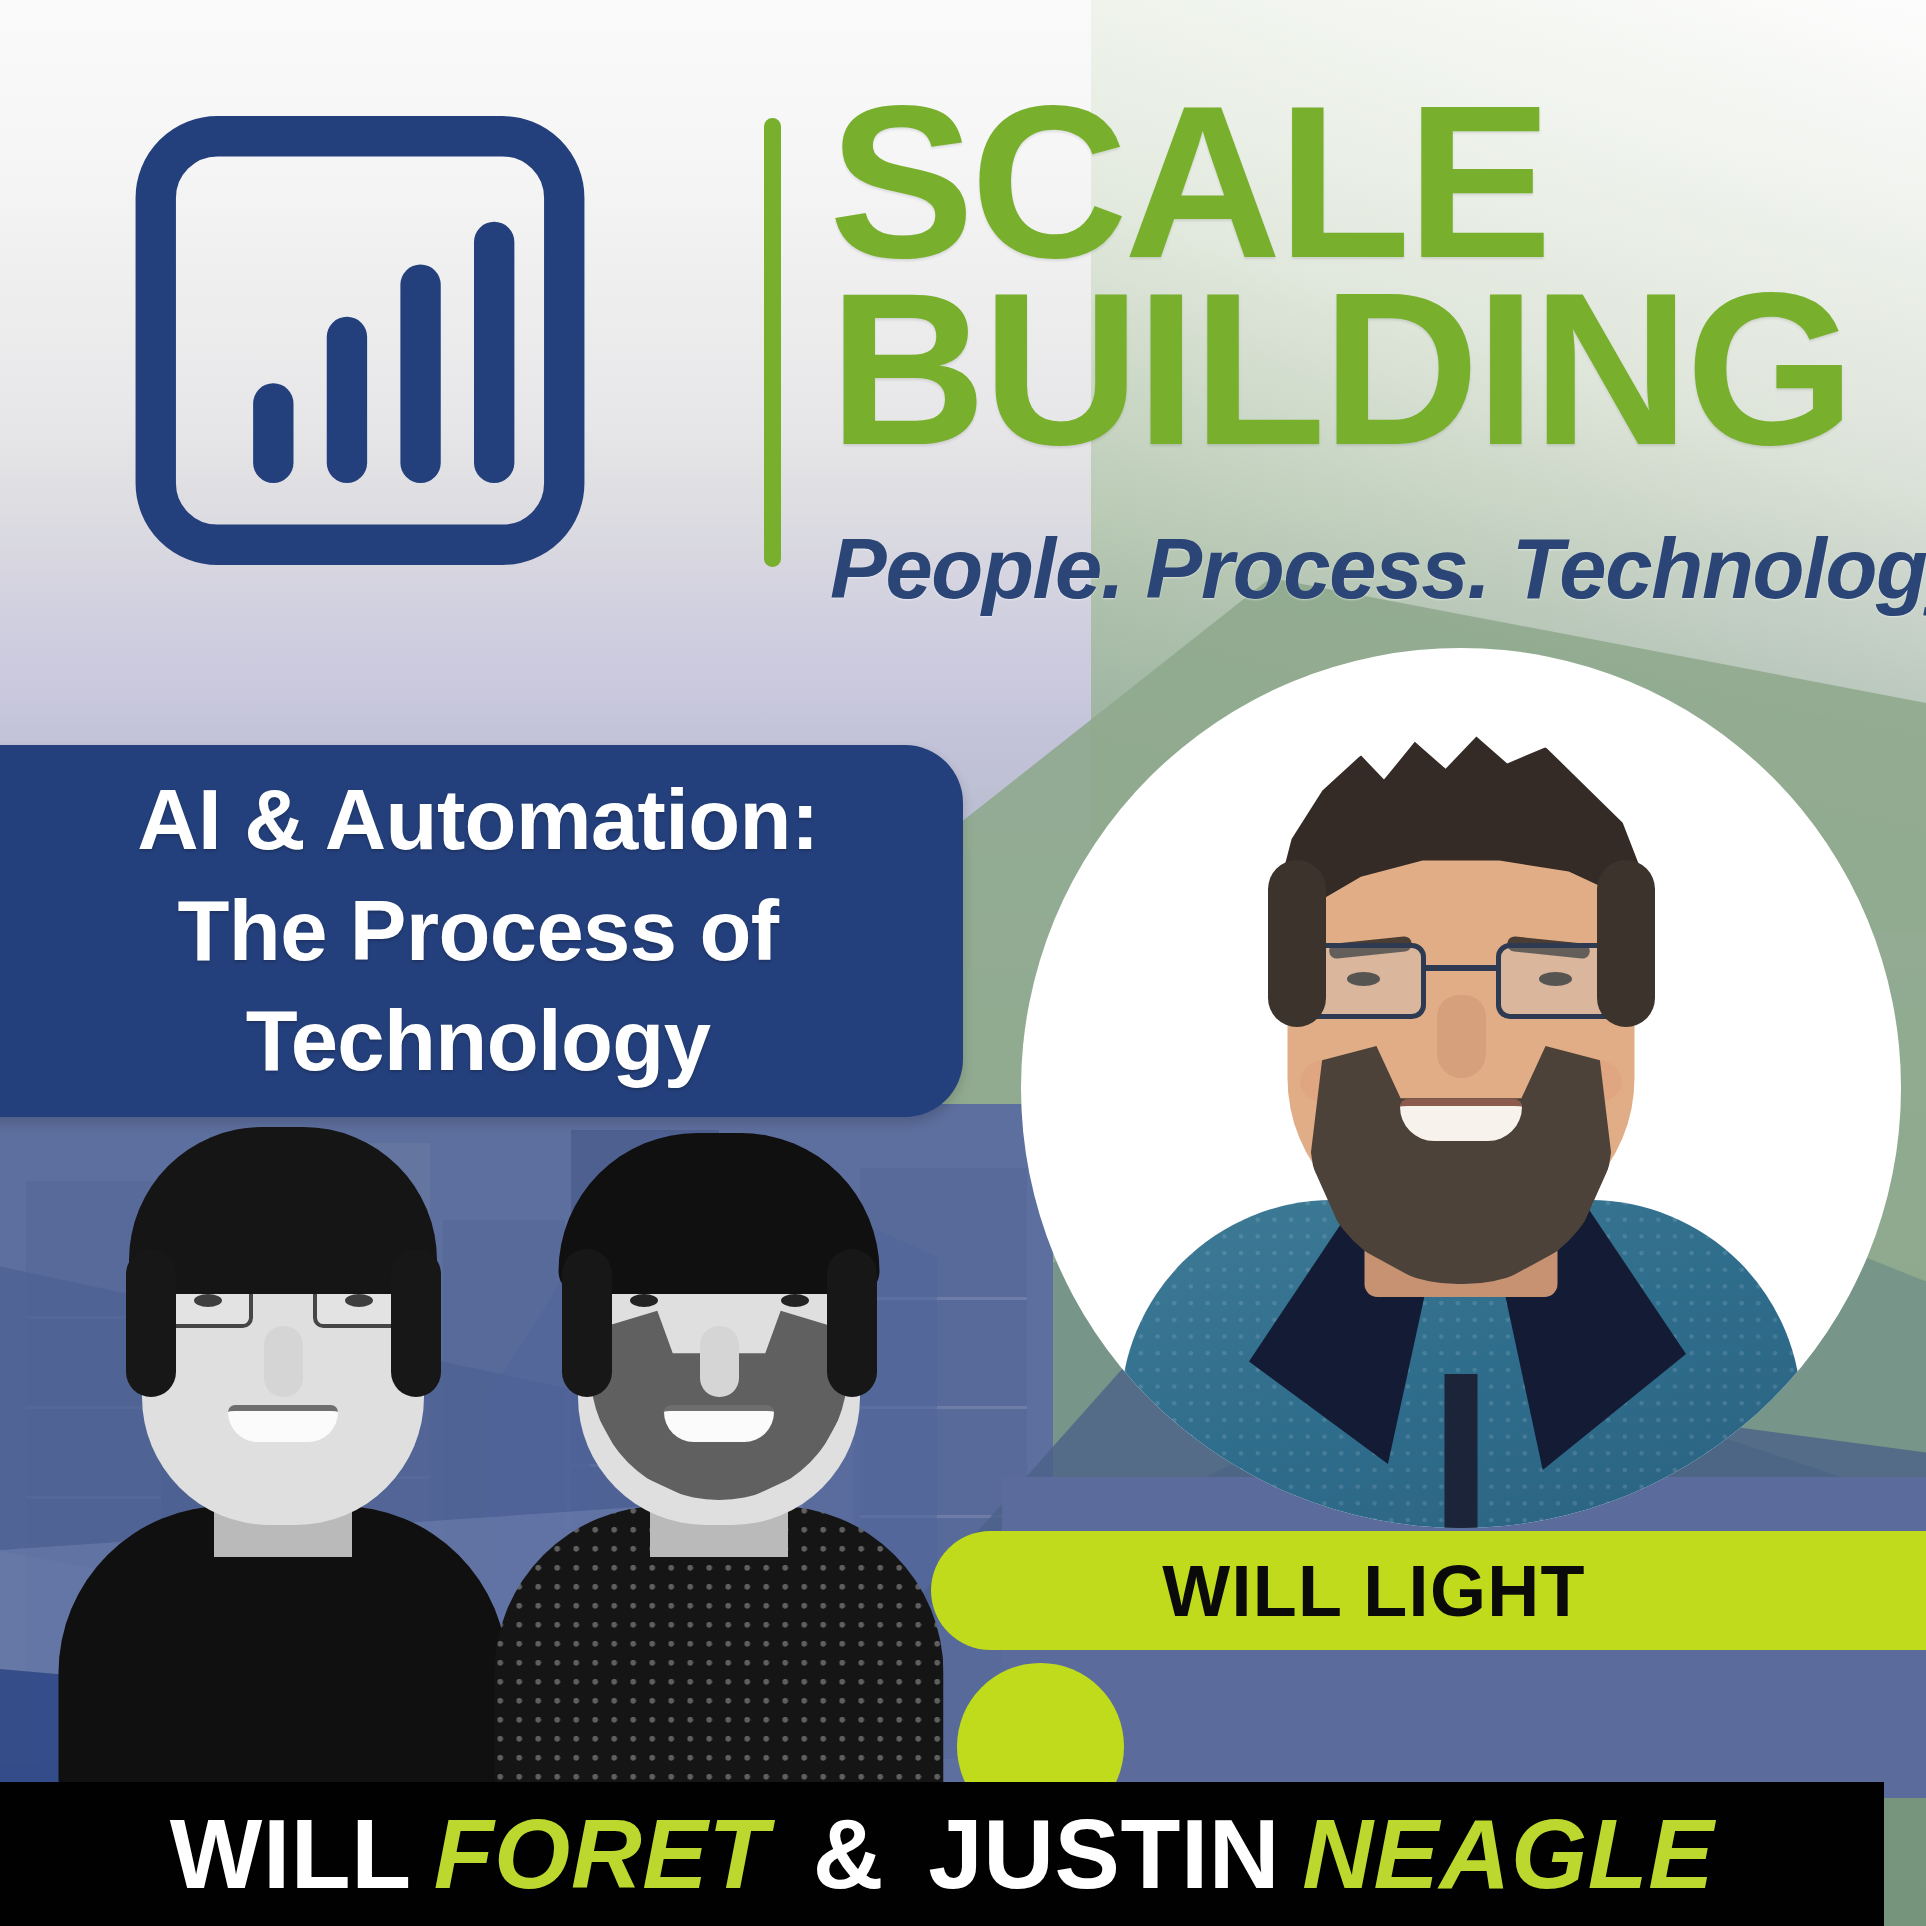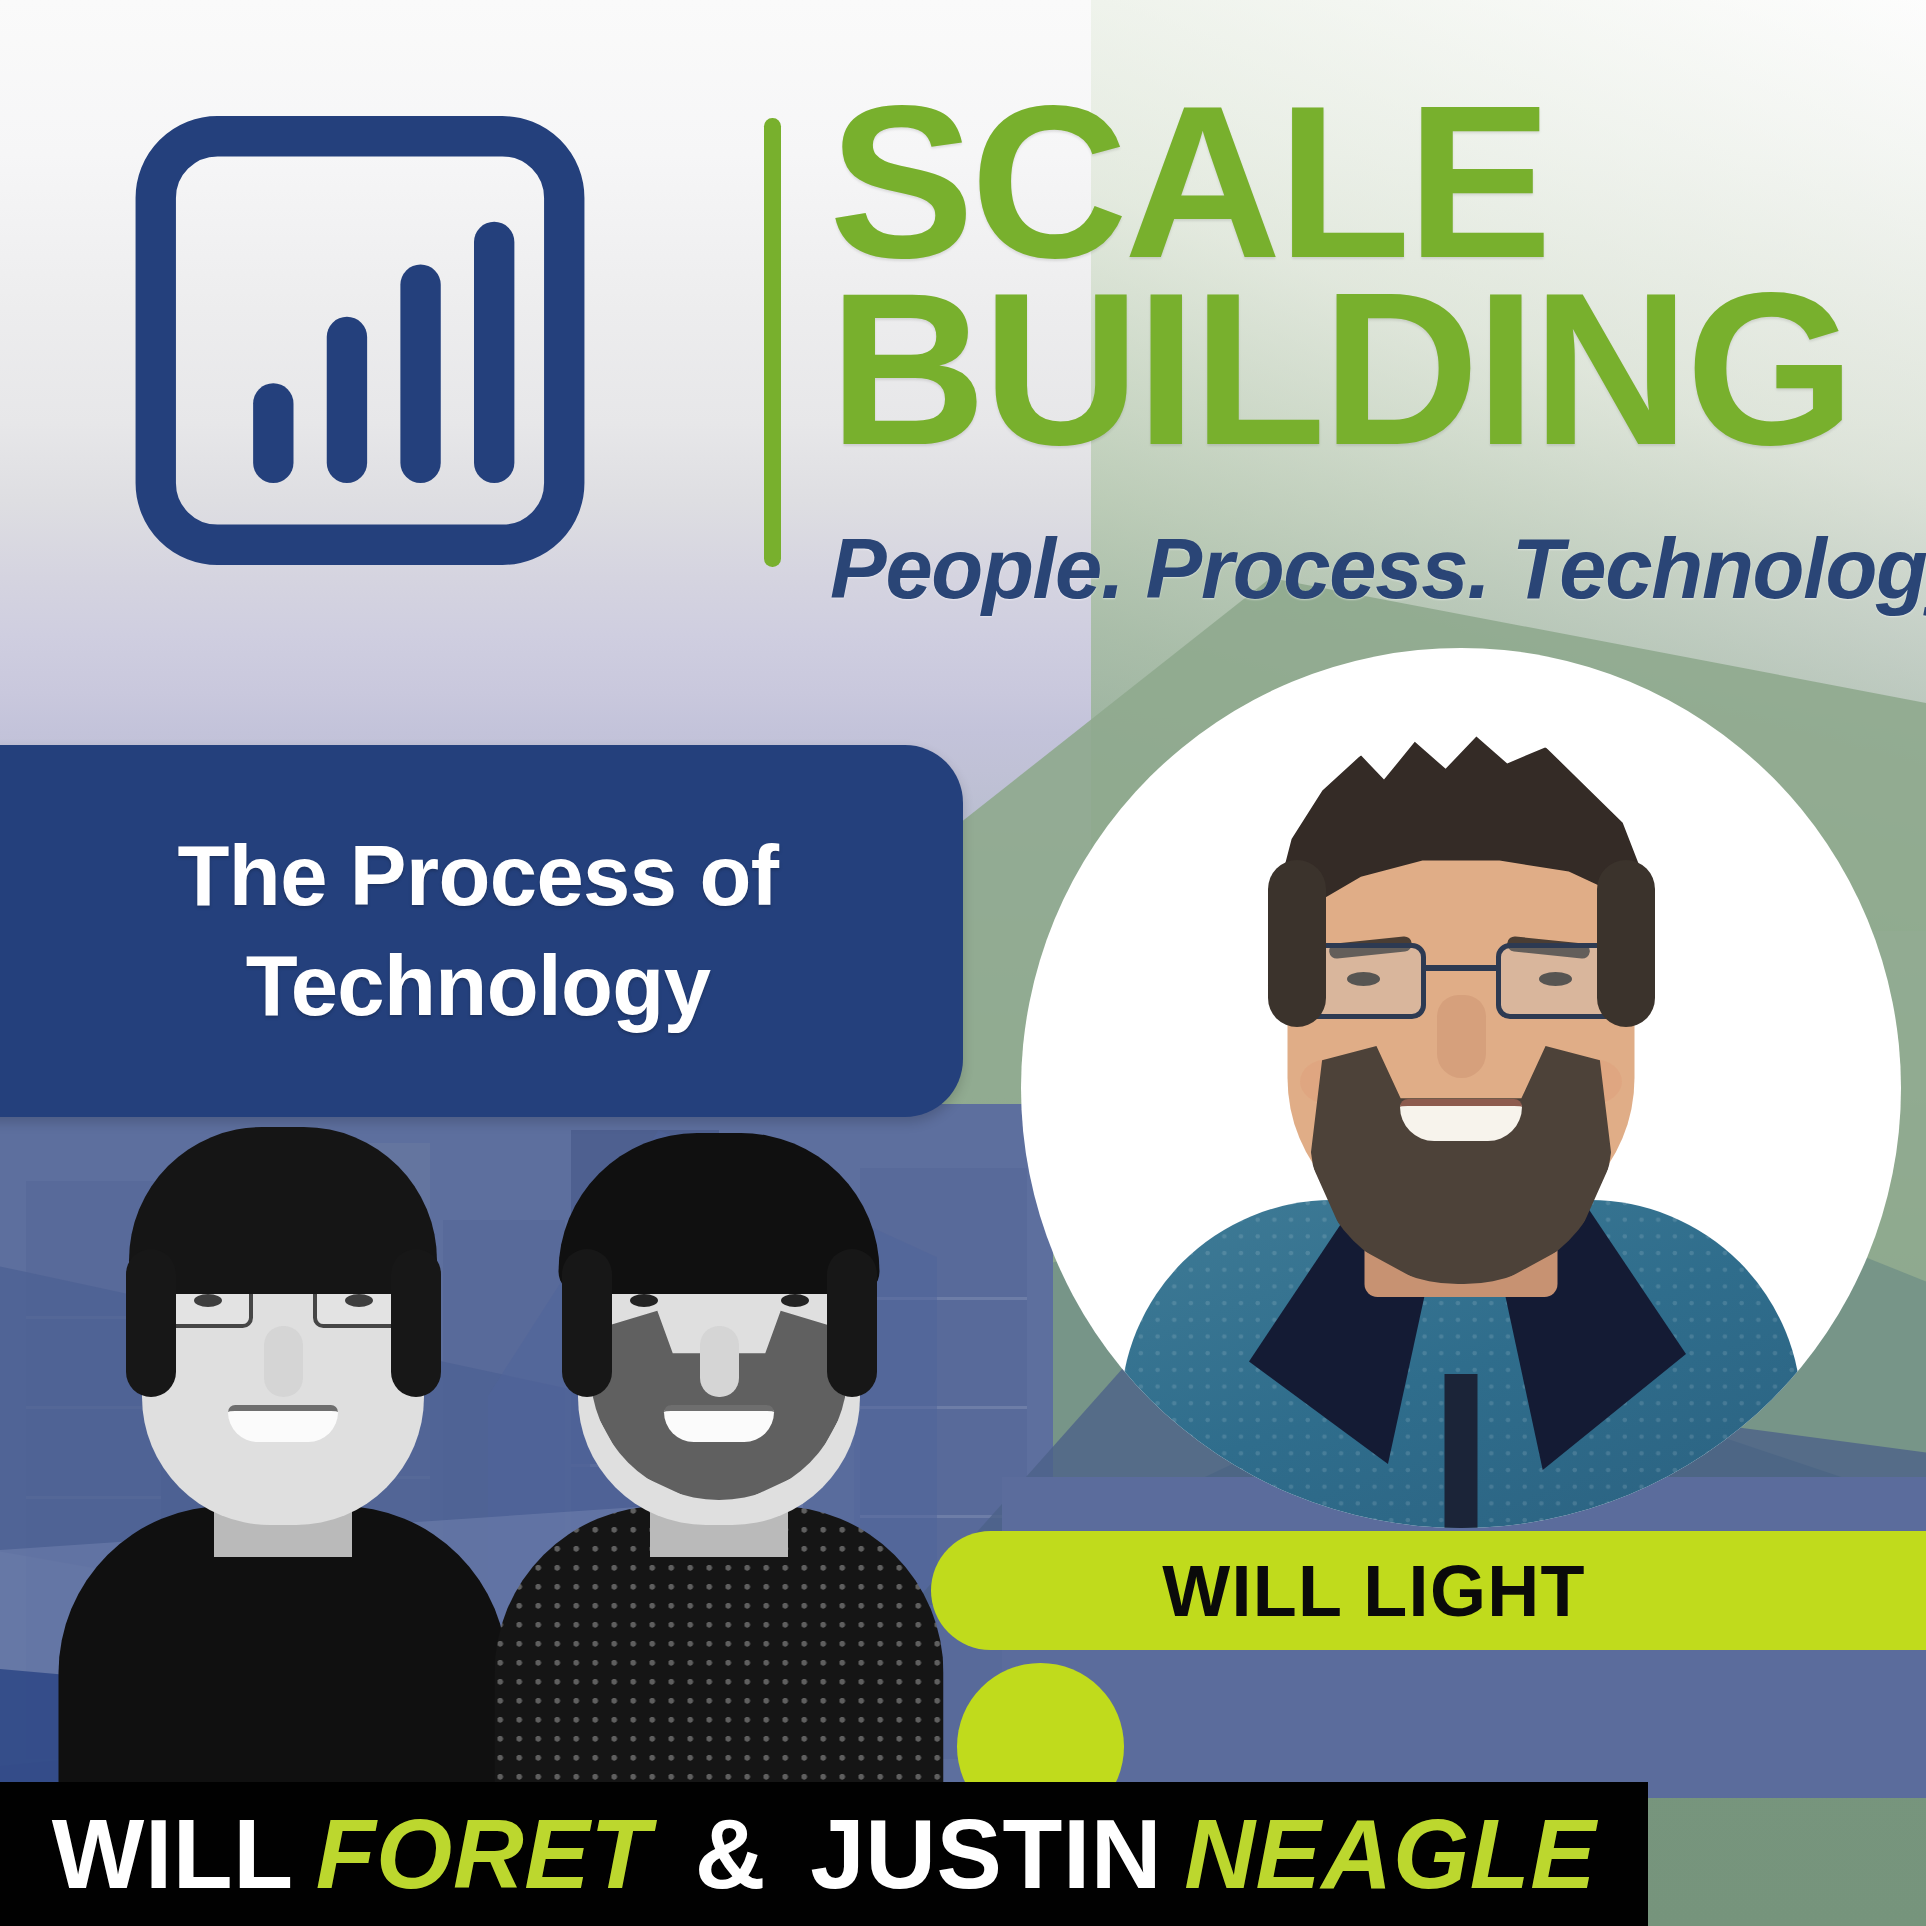--- a/index.html
+++ b/index.html
@@ -303,21 +303,21 @@
   }
   .h-beard {
     position:absolute; left:50%; bottom:282px; transform:translateX(-50%);
     width:257px; height:193px; background:#4d4d4d; opacity:.85;
     border-radius:19px 19px 128px 128px;
     clip-path:polygon(6% 10%, 26% 2%, 32% 24%, 68% 24%, 74% 2%, 94% 10%, 100% 50%, 86% 84%, 60% 100%, 40% 100%, 14% 84%, 0% 50%);
   }
 
   
   #bottom-bar {
-    position:absolute; left:0; bottom:0; width:1648px; height:144px;
+    position:absolute; left:0; bottom:0; width:1884px; height:144px;
     background:#010101;
     display:flex; align-items:center; justify-content:center;
   }
   #host-names {
     white-space:nowrap; font-size:98px; font-weight:bold; letter-spacing:0.6px;
     font-family:"Liberation Sans", sans-serif;
   }
   .n-white { color:#ffffff; }
   .n-lime  { color:#BCD72E; font-style:italic; }
   .n-sp    { display:inline-block; width:22px; }
@@ -380,20 +380,21 @@
 
     <div id="logo-words">
       <div class="word" id="word-scale">SCALE</div>
       <div class="word" id="word-building">BUILDING</div>
     </div>
 
     <div id="tagline">People. Process. Technology.</div>
   </div>
 
   <div id="title-panel">
+    <div class="title-line">AI &amp; Automation:</div>
     <div class="title-line">The Process of</div>
     <div class="title-line">Technology</div>
   </div>
 
   <div id="guest-circle">
     <div id="guest-photo">
       <div class="g-shoulders"></div>
       <div class="g-collar-l"></div>
       <div class="g-collar-r"></div>
       <div class="g-placket"></div>

